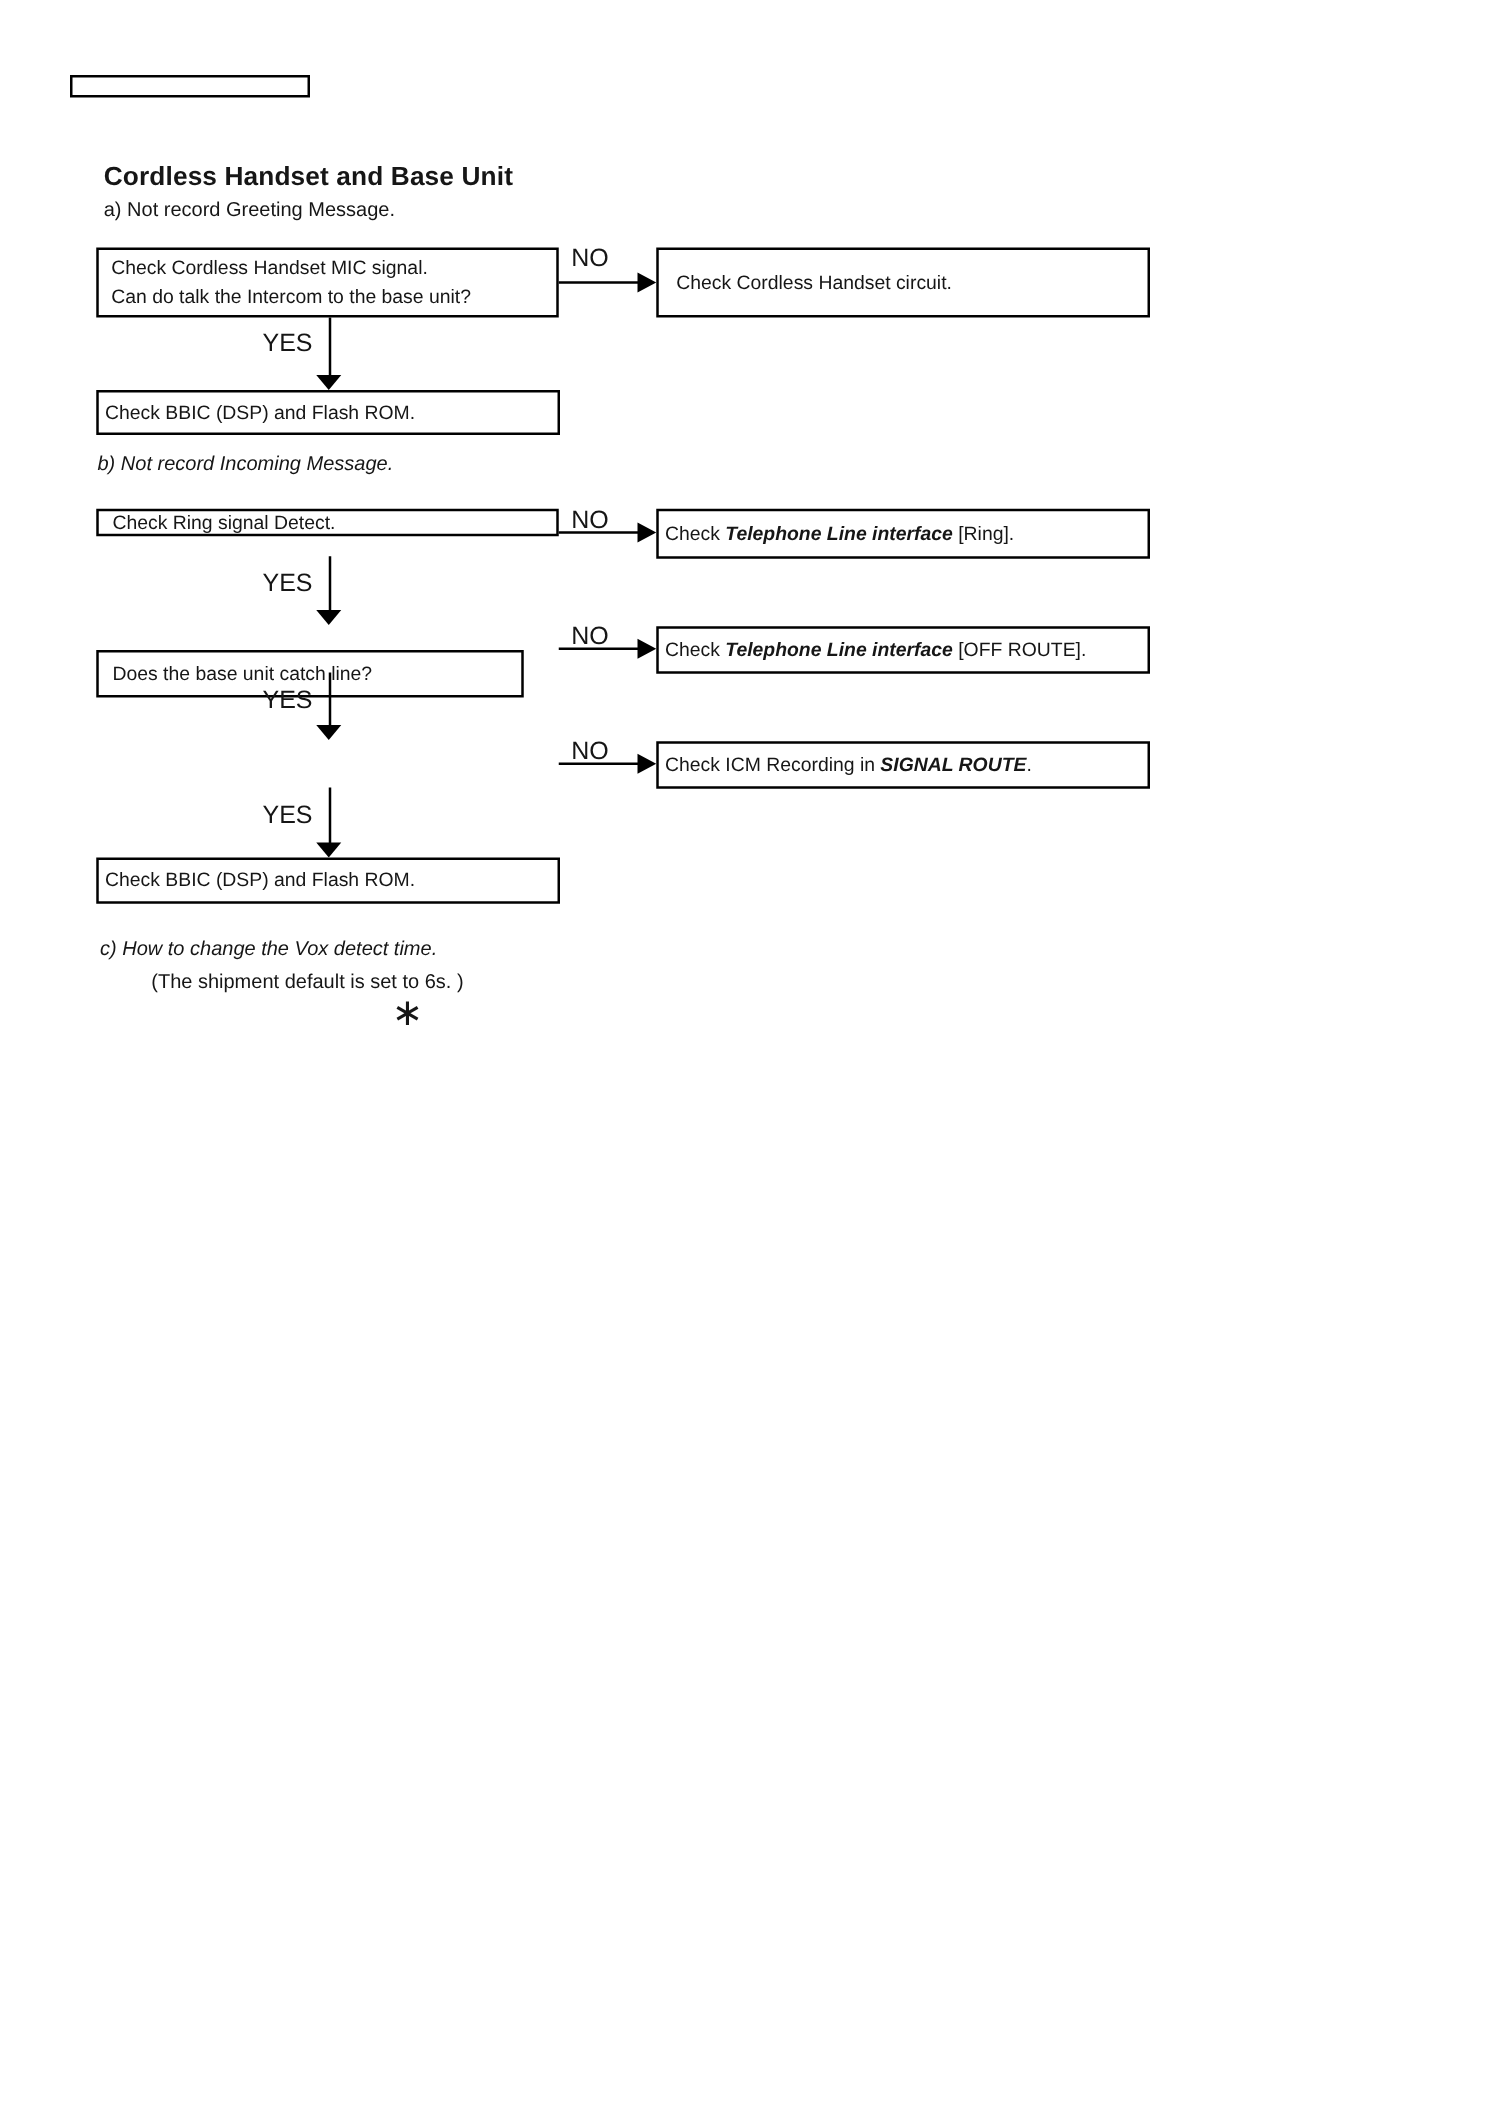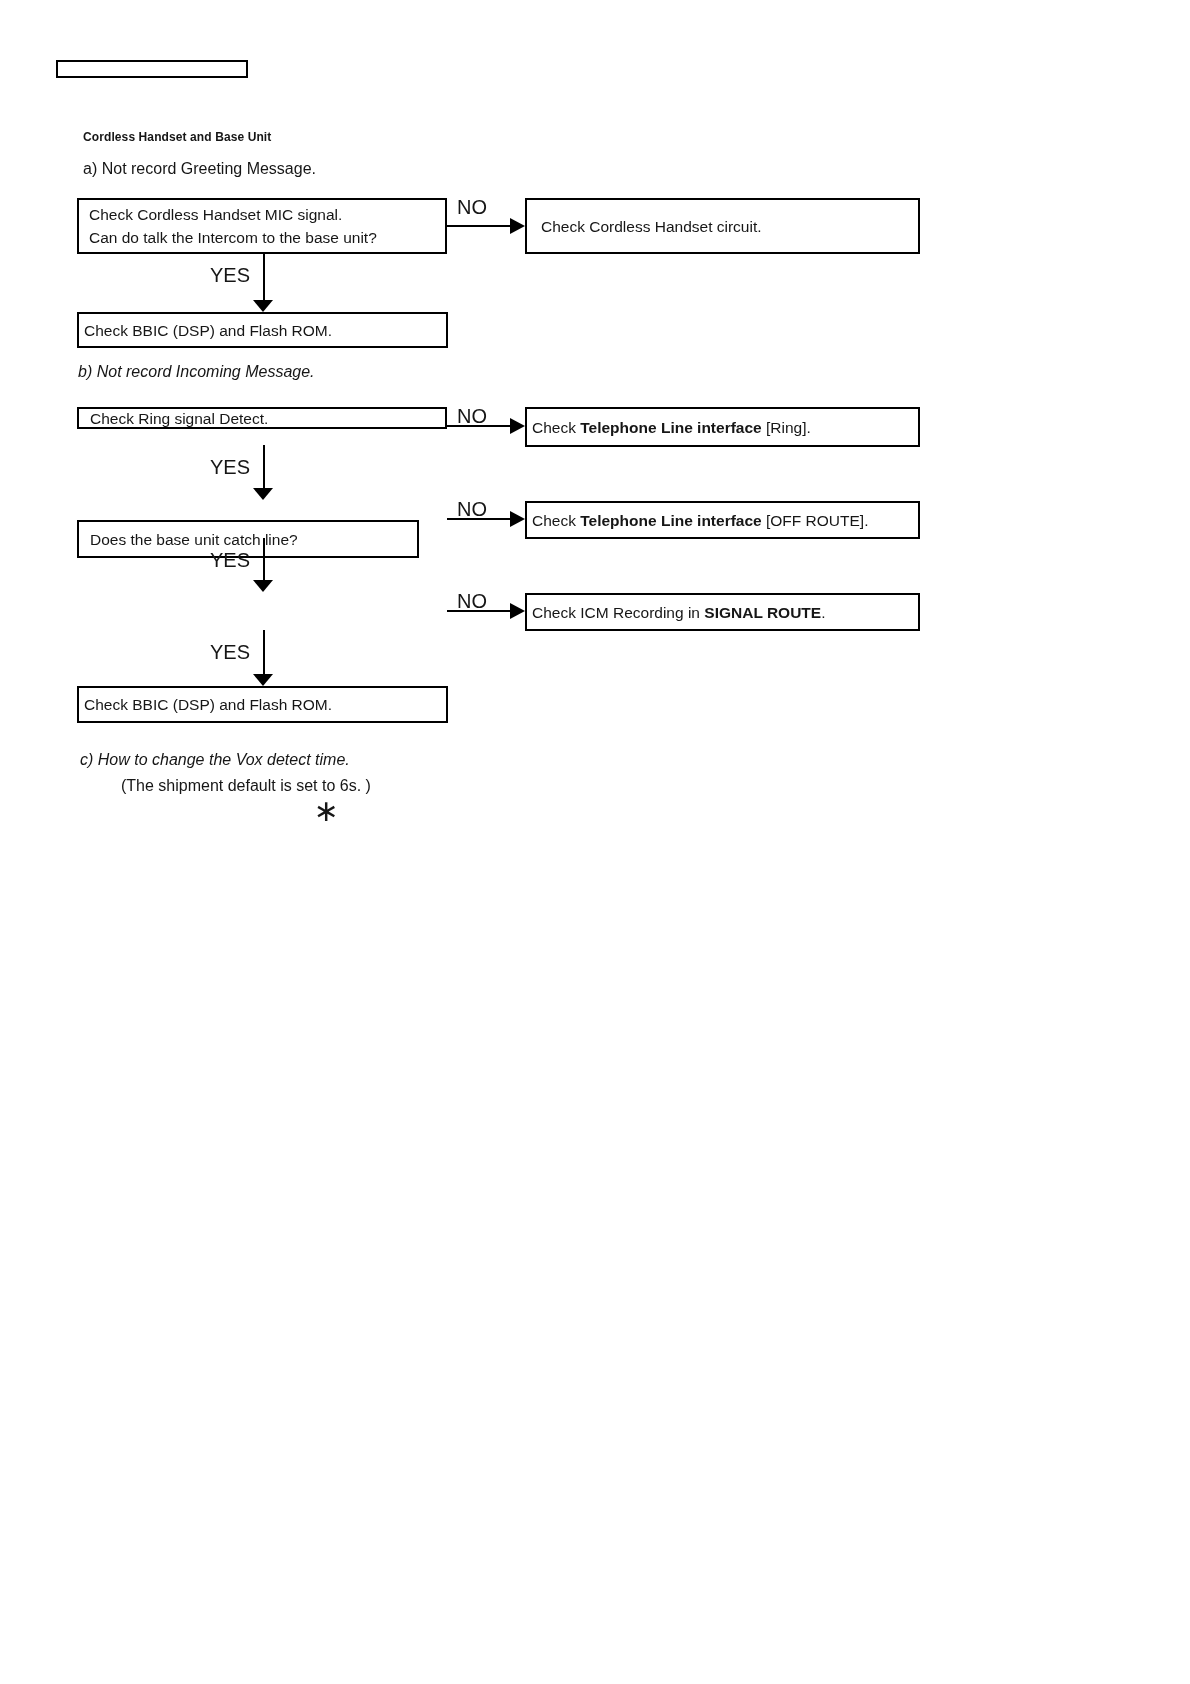--- a/index.html
+++ b/index.html
@@ -15,42 +15,42 @@
   }
   .empty-box {
     position: absolute;
     left: 56px; top: 60px; width: 192px; height: 18px;
     border: 2px solid #000;
     background: #fff;
   }
   .title {
     position: absolute;
     left: 83px; top: 130px;
-    font-size: 12px; font-weight: bold;
+    font-size: 21px; font-weight: bold;
     letter-spacing: 0.1px;
     white-space: nowrap;
     text-align: center;
   }
   .seclabel {
     position: absolute;
     font-size: 16px;
     white-space: nowrap;
   }
   .fbox {
     position: absolute;
     border: 2px solid #000;
     background: #fff;
     display: flex;
     flex-direction: column;
     justify-content: center;
     font-size: 15.5px;
     line-height: 23px;
     white-space: nowrap;
   }
-  .fbox .bold { font-weight: bold; }
+  .fbox .bold { font-weight: bold; font-style: italic; }
   .branchlbl {
     position: absolute;
     font-size: 20px;
     white-space: nowrap;
   }
   .hline { position: absolute; height: 2px; background: #000; }
   .vline { position: absolute; width: 2px; background: #000; }
   .arrow-right {
     position: absolute;
     width: 0; height: 0;

